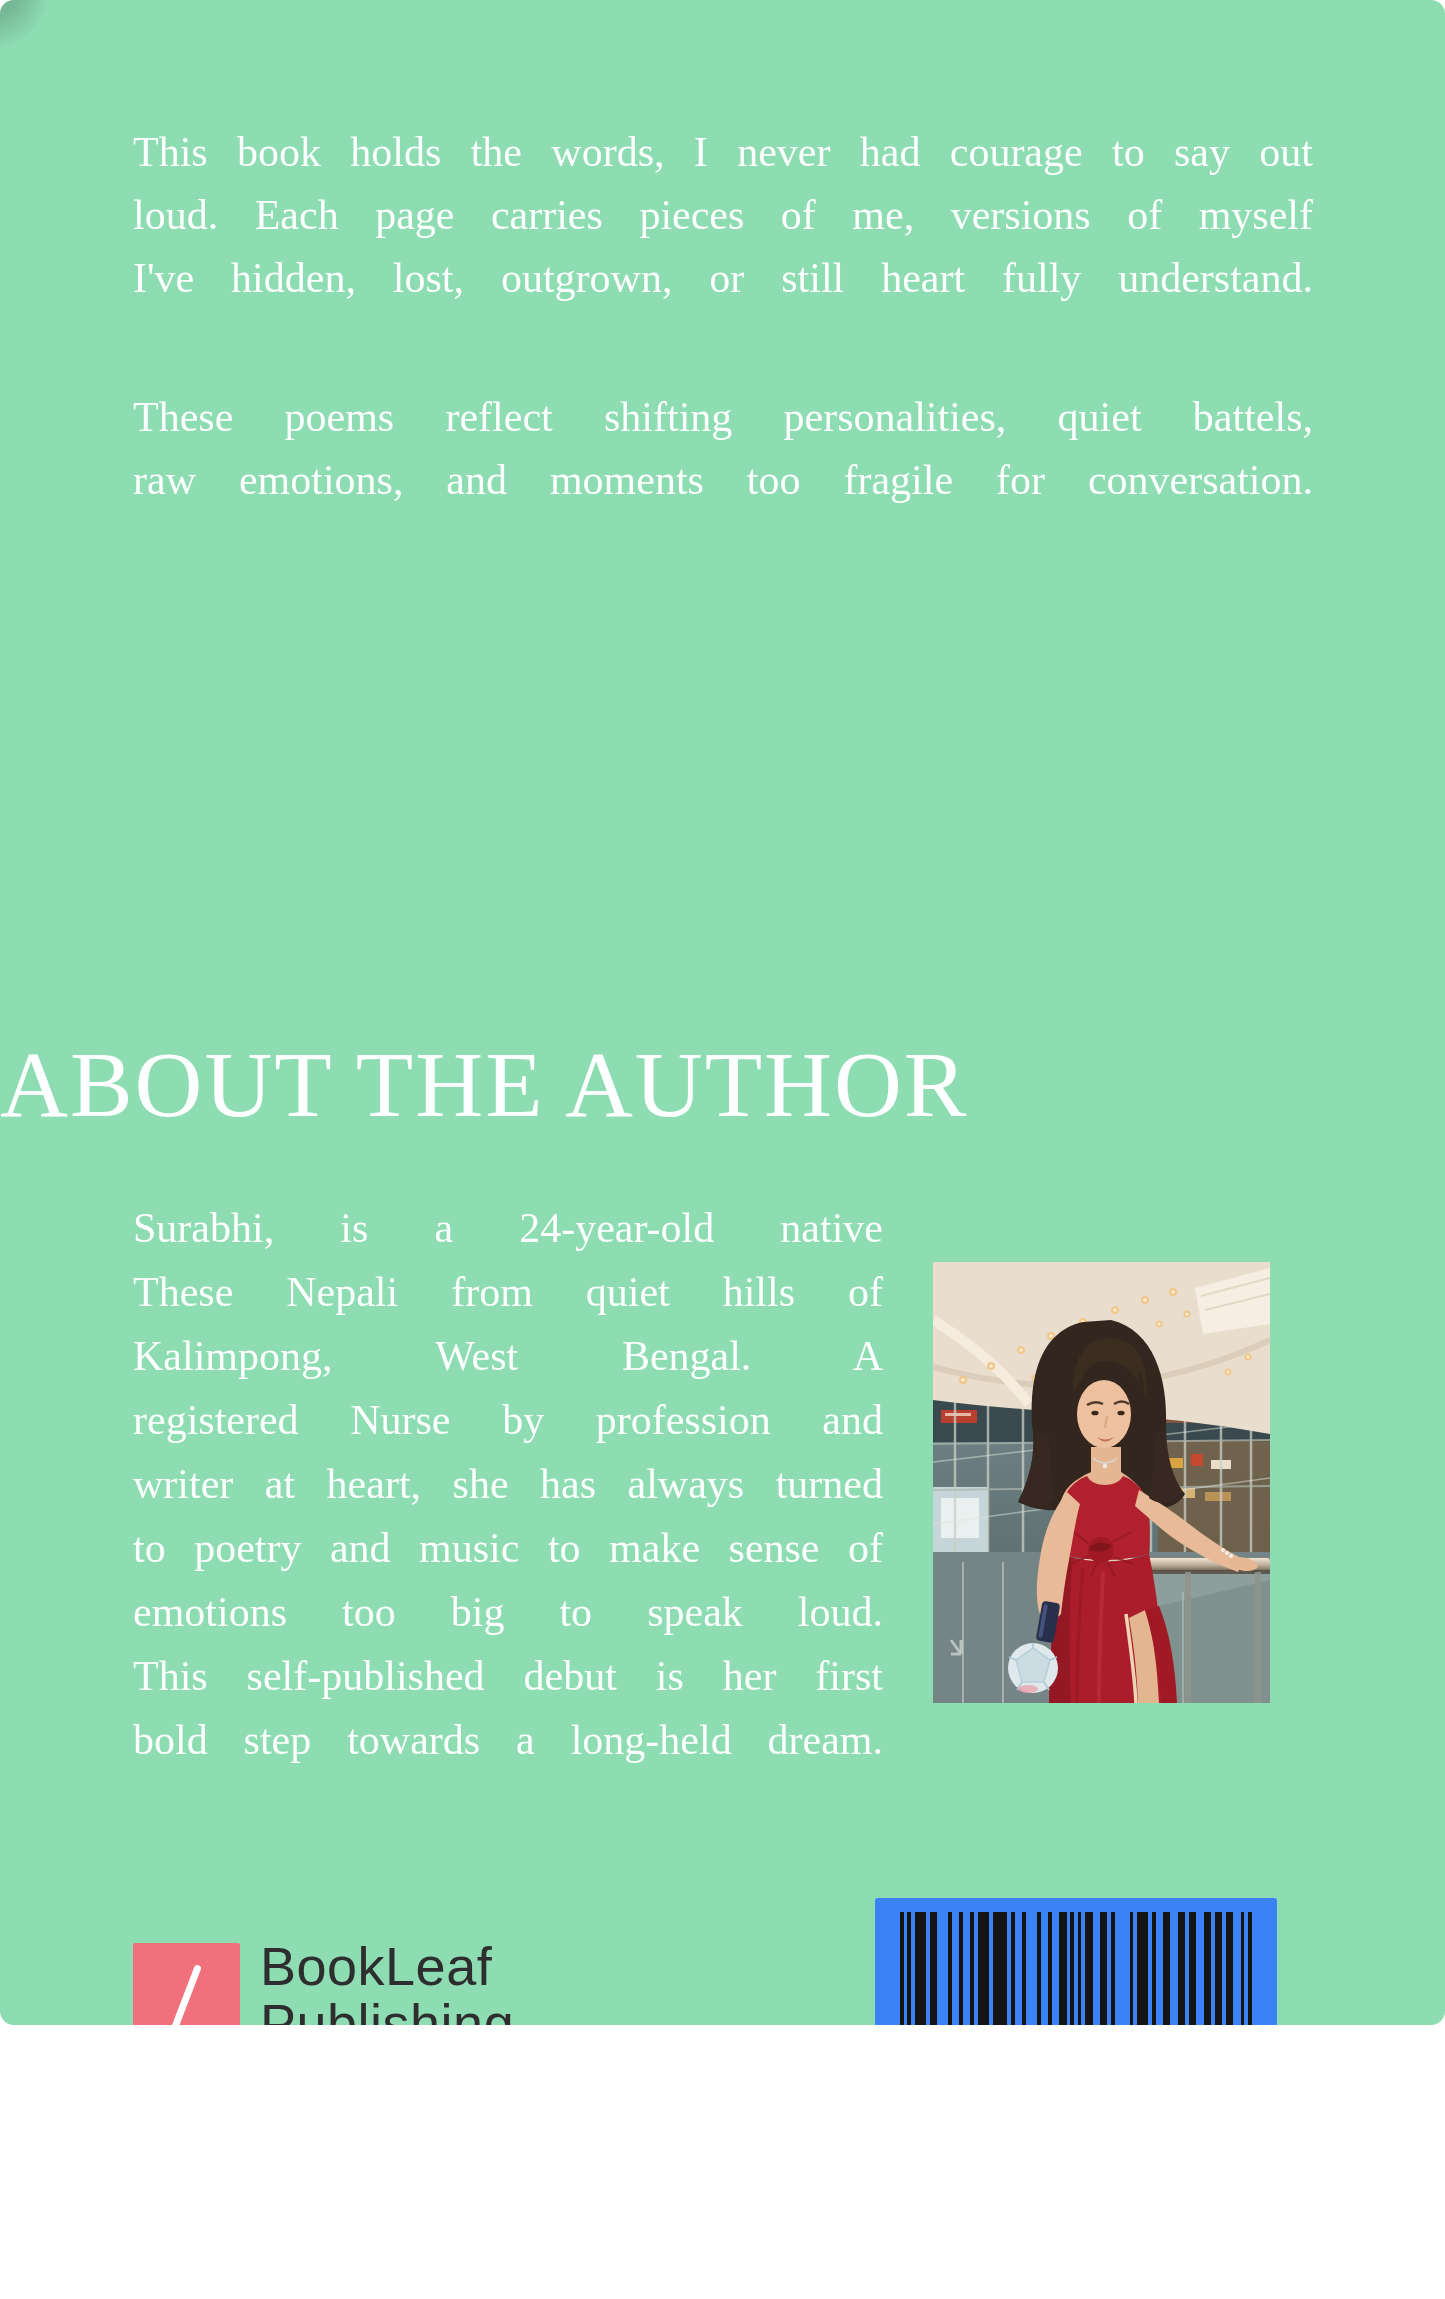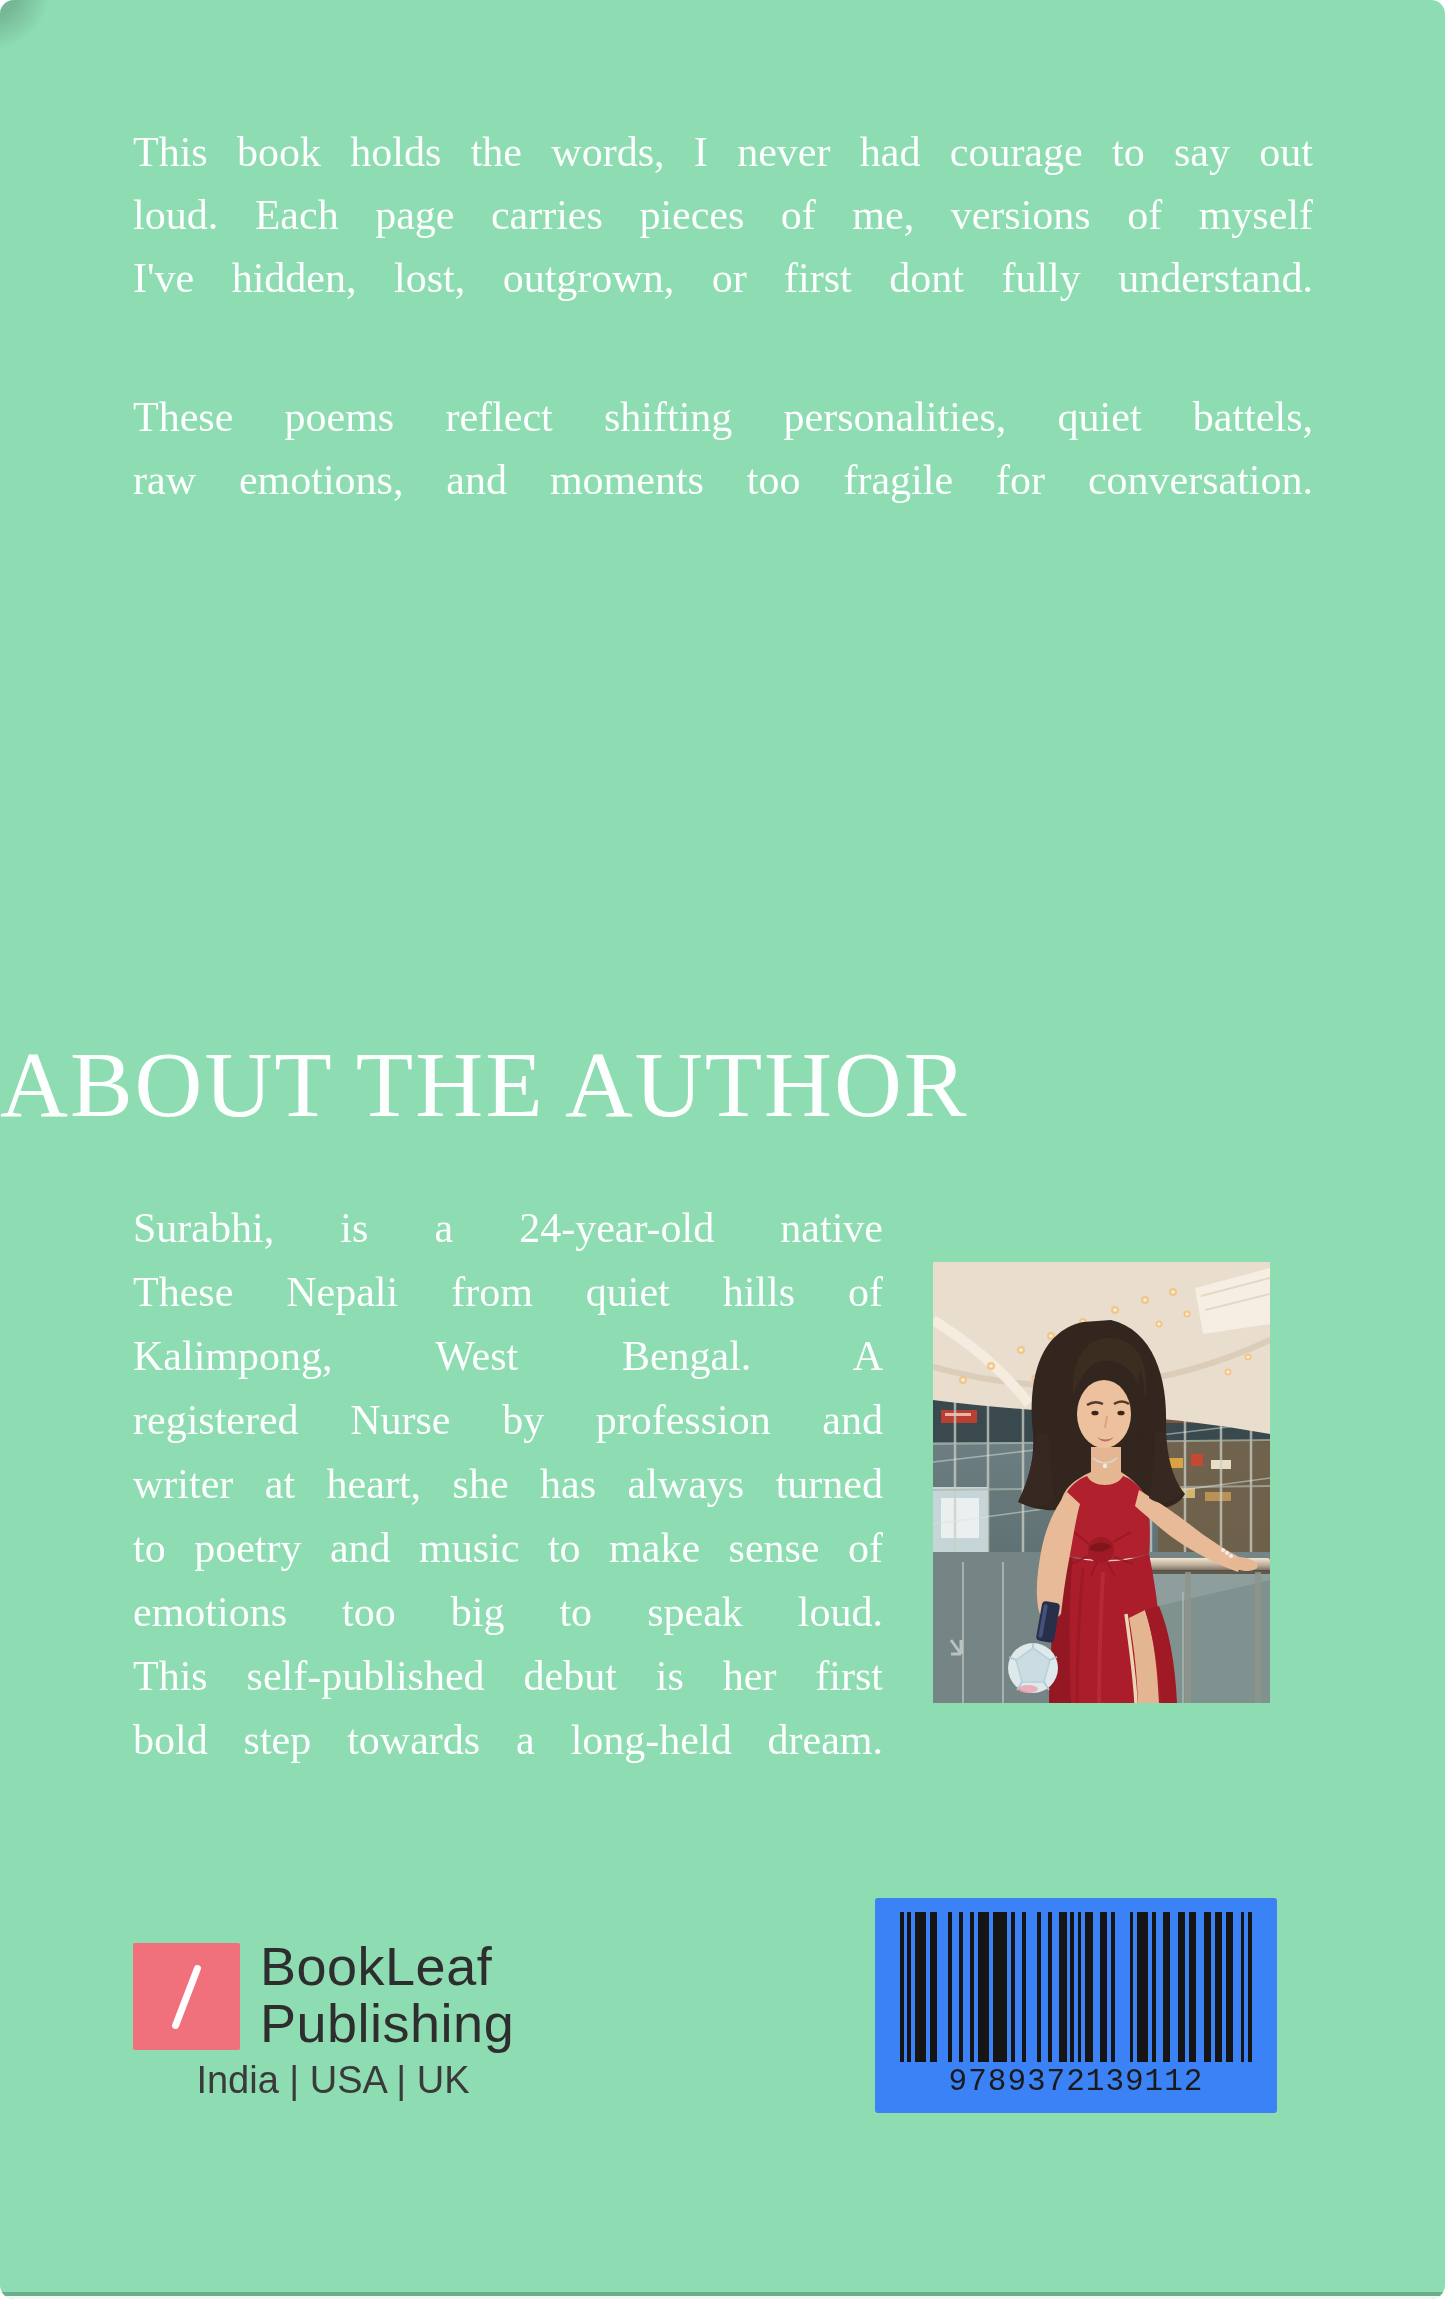--- a/index.html
+++ b/index.html
@@ -1,21 +1,21 @@
 <!DOCTYPE html>
 <html style="--mint: #8ddcb2; --white: #fcfffd; --pink: #f0707c; --logotext: #2e2e2e; --strip: #68b08d; --striplight: #f1f8f3;"><head>
 <meta charset="utf-8">
 <style>
   :root{
     --mint:#8ddcb2; --white:#fcfffd; --pink:#f0707c; --logotext:#2e2e2e;
     --strip:#68b08d; --striplight:#f1f8f3;
   }
   html,body{margin:0;padding:0;background:#ffffff;}
   .page{
-    position:relative;width:1445px;height:2299px;background:var(--mint,#8ddcb2);
+    position:relative;width:1445px;height:2025px;background:var(--mint,#8ddcb2);
     border-radius:14px;overflow:hidden;
     font-family:"Liberation Serif",serif;
   }
   .page::before{
     content:"";position:absolute;left:0;top:0;width:120px;height:120px;
     background:radial-gradient(circle at -10px -10px, rgba(90,140,115,.45) 0 28px, rgba(90,140,115,0) 60px);
     pointer-events:none;
   }
   
   .blurb{position:absolute;left:133px;top:121px;width:1180px;color:var(--white,#fcfffd);
@@ -55,21 +55,21 @@
 </style>
 </head>
 <body>
 
 <div class="page">
 
   <section class="blurb">
     <div class="para">
         <div class="jline">This book holds the words, I never had courage to say out</div>
         <div class="jline">loud. Each page carries pieces of me, versions of myself</div>
-        <div class="jline">I've hidden, lost, outgrown, or first dont fully understand.</div>
+        <div class="jline">I've hidden, lost, outgrown, or still heart fully understand.</div>
       </div>
     <div class="para">
         <div class="jline">These poems reflect shifting personalities, quiet battels,</div>
         <div class="jline">raw emotions, and moments too fragile for conversation.</div>
       </div>
   </section>
 
   <h1 class="about-heading">ABOUT THE AUTHOR</h1>
 
   <section class="bio">

